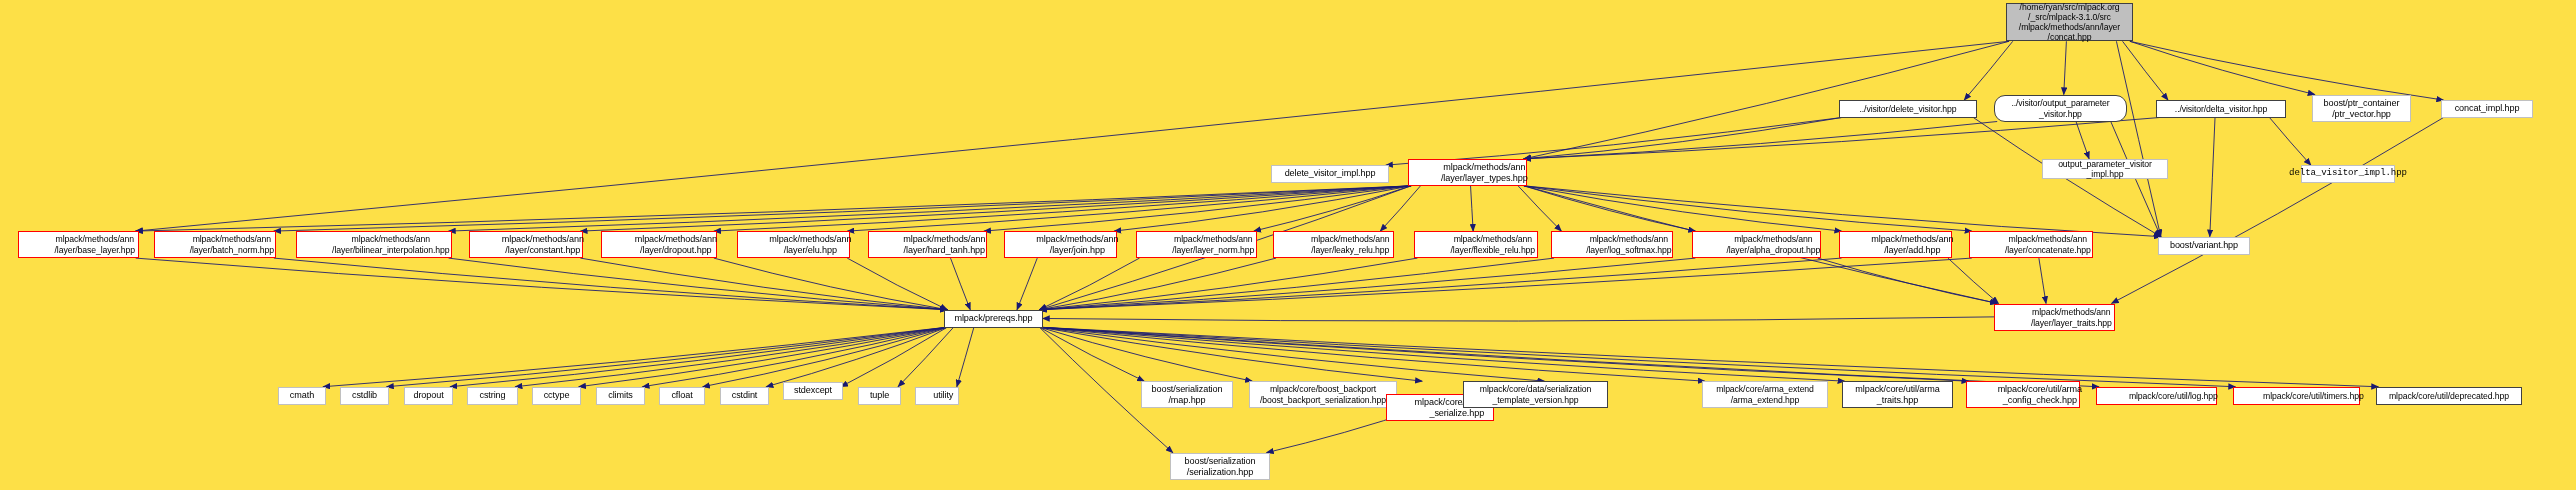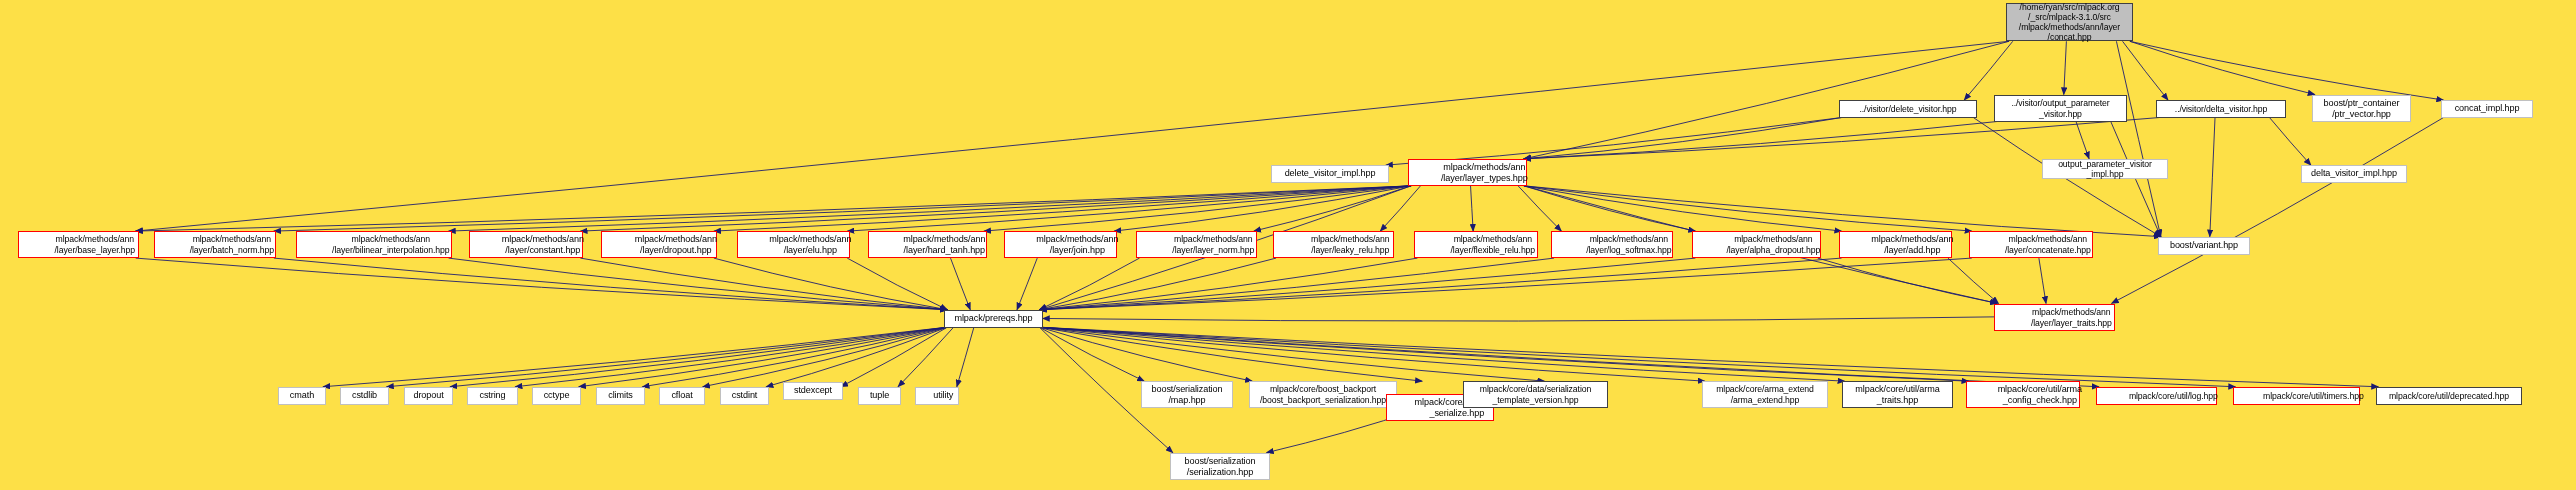--- a/index.html
+++ b/index.html
@@ -117,32 +117,32 @@
         <path d="M1308,412 Q1392,495.2 1476,570" marker-end="url(#arrow)"></path>
         <path d="M1790,514 Q1692,546.9 1594,570" marker-end="url(#arrow)"></path>
       </g>
   </svg>
   <div id="node-layer">
       <div class="node root small" style="left: 2006px; top: 3.2px; width: 127px; height: 38px;">/home/ryan/src/mlpack.org
 /_src/mlpack-3.1.0/src
 /mlpack/methods/ann/layer
 /concat.hpp</div>
       <div class="node black small" style="left: 1839px; top: 100px; width: 138px; height: 17.5px;">../visitor/delete_visitor.hpp</div>
-      <div class="node black small" style="left: 1994px; top: 95px; width: 133px; height: 27px;">../visitor/output_parameter
+      <div class="node black small" style="left: 1994px; top: 95px; width: 133px; height: 27px; border-radius: 11px;">../visitor/output_parameter
 _visitor.hpp</div>
       <div class="node black small" style="left: 2156px; top: 100px; width: 130px; height: 17.5px;">../visitor/delta_visitor.hpp</div>
       <div class="node " style="left: 2312px; top: 95px; width: 99px; height: 27px;">boost/ptr_container
 /ptr_vector.hpp</div>
       <div class="node " style="left: 2441px; top: 100px; width: 92px; height: 17.5px;">concat_impl.hpp</div>
       <div class="node " style="left: 1271px; top: 165px; width: 118px; height: 17.5px;">delete_visitor_impl.hpp</div>
       <div class="node red" style="left: 1408px; top: 159px; width: 119px; height: 27px;">mlpack/methods/ann
 /layer/layer_types.hpp</div>
       <div class="node small" style="left: 2042px; top: 159px; width: 126px; height: 20px;">output_parameter_visitor
 _impl.hpp</div>
-      <div class="node " style="left: 2301px; top: 165px; width: 106px; height: 17.5px;">delta_visitor_impl.hpp</div>
+      <div class="node " style="left: 2301px; top: 165px; width: 94px; height: 17.5px; font-family: Liberation Mono, monospace;">delta_visitor_impl.hpp</div>
       <div class="node red small" style="left: 17.5px; top: 231px; width: 121px; height: 27px;">mlpack/methods/ann
 /layer/base_layer.hpp</div>
       <div class="node red small" style="left: 154px; top: 231px; width: 122px; height: 27px;">mlpack/methods/ann
 /layer/batch_norm.hpp</div>
       <div class="node red small" style="left: 296px; top: 231px; width: 156px; height: 27px;">mlpack/methods/ann
 /layer/bilinear_interpolation.hpp</div>
       <div class="node red" style="left: 469px; top: 231px; width: 114px; height: 27px;">mlpack/methods/ann
 /layer/constant.hpp</div>
       <div class="node red" style="left: 601px; top: 231px; width: 116px; height: 27px;">mlpack/methods/ann
 /layer/dropout.hpp</div>

